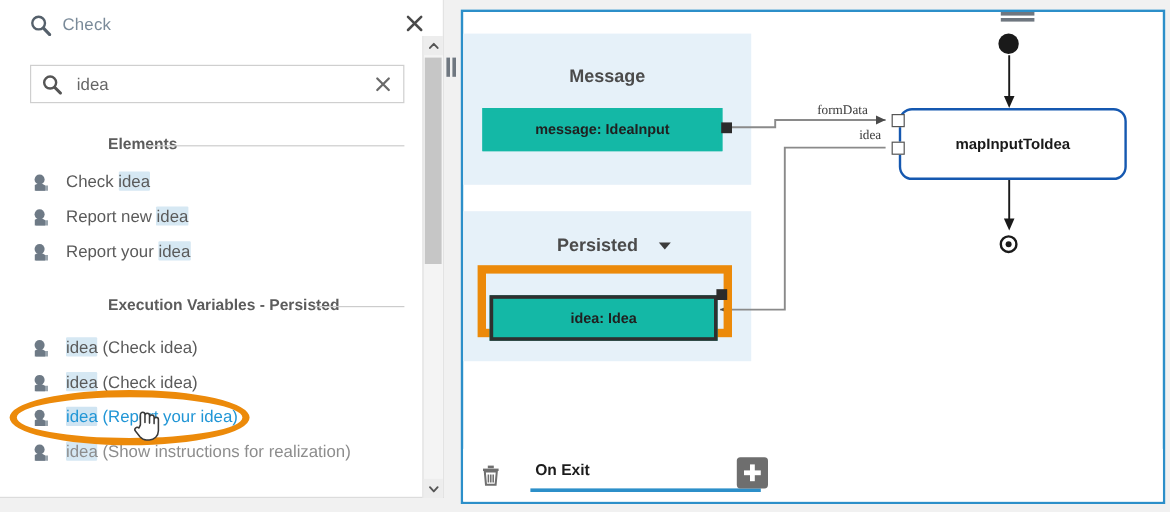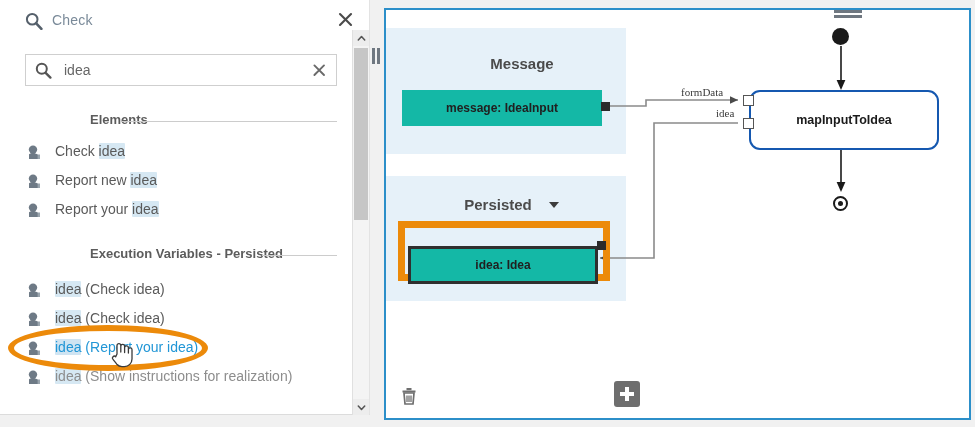--- a/index.html
+++ b/index.html
@@ -116,21 +116,21 @@
   .band{
     position:absolute;background:#e6f1f9;
   }
   #band-message{left:0px;top:18px;width:240px;height:126px;}
   #band-persisted{left:0px;top:166px;width:240px;height:125px;}
 
   .band-title{
     position:absolute;width:240px;text-align:center;
     font-size:15px;font-weight:bold;color:#4b4b4b;
   }
-  #title-message{top:45px;padding-left:16px;}
+  #title-message{top:45px;}
   #title-persisted{top:186px;left:-8px;}
   #persisted-caret{
     position:absolute;left:163px;top:192px;
     width:0;height:0;border-left:5px solid transparent;border-right:5px solid transparent;
     border-top:6px solid #3c3c3c;cursor:pointer;
   }
 
   
   .pinbox{
     position:absolute;background:#14b8a6;border:3px solid #14b8a6;
@@ -423,15 +423,19 @@
     <span id="trash-btn">
       <svg viewBox="0 0 22 22" width="22" height="22">
         <rect x="4.5" y="5.5" width="13" height="2" fill="#6f6f6f"></rect>
         <rect x="8.5" y="3" width="5" height="2.2" fill="#6f6f6f"></rect>
         <path d="M6 8 L16 8 L15 19 L7 19 Z" fill="none" stroke="#6f6f6f" stroke-width="1.7"></path>
         <line x1="9" y1="10.5" x2="9" y2="17" stroke="#6f6f6f" stroke-width="1.3"></line>
         <line x1="11" y1="10.5" x2="11" y2="17" stroke="#6f6f6f" stroke-width="1.3"></line>
         <line x1="13" y1="10.5" x2="13" y2="17" stroke="#6f6f6f" stroke-width="1.3"></line>
       </svg>
     </span>
+    <div id="tab-onexit">
+      <span class="lbl">On Exit</span>
+      <span class="ul"></span>
+    </div>
     <div id="plus-btn"></div>
   </div>
 </div>
 
 </body></html>

